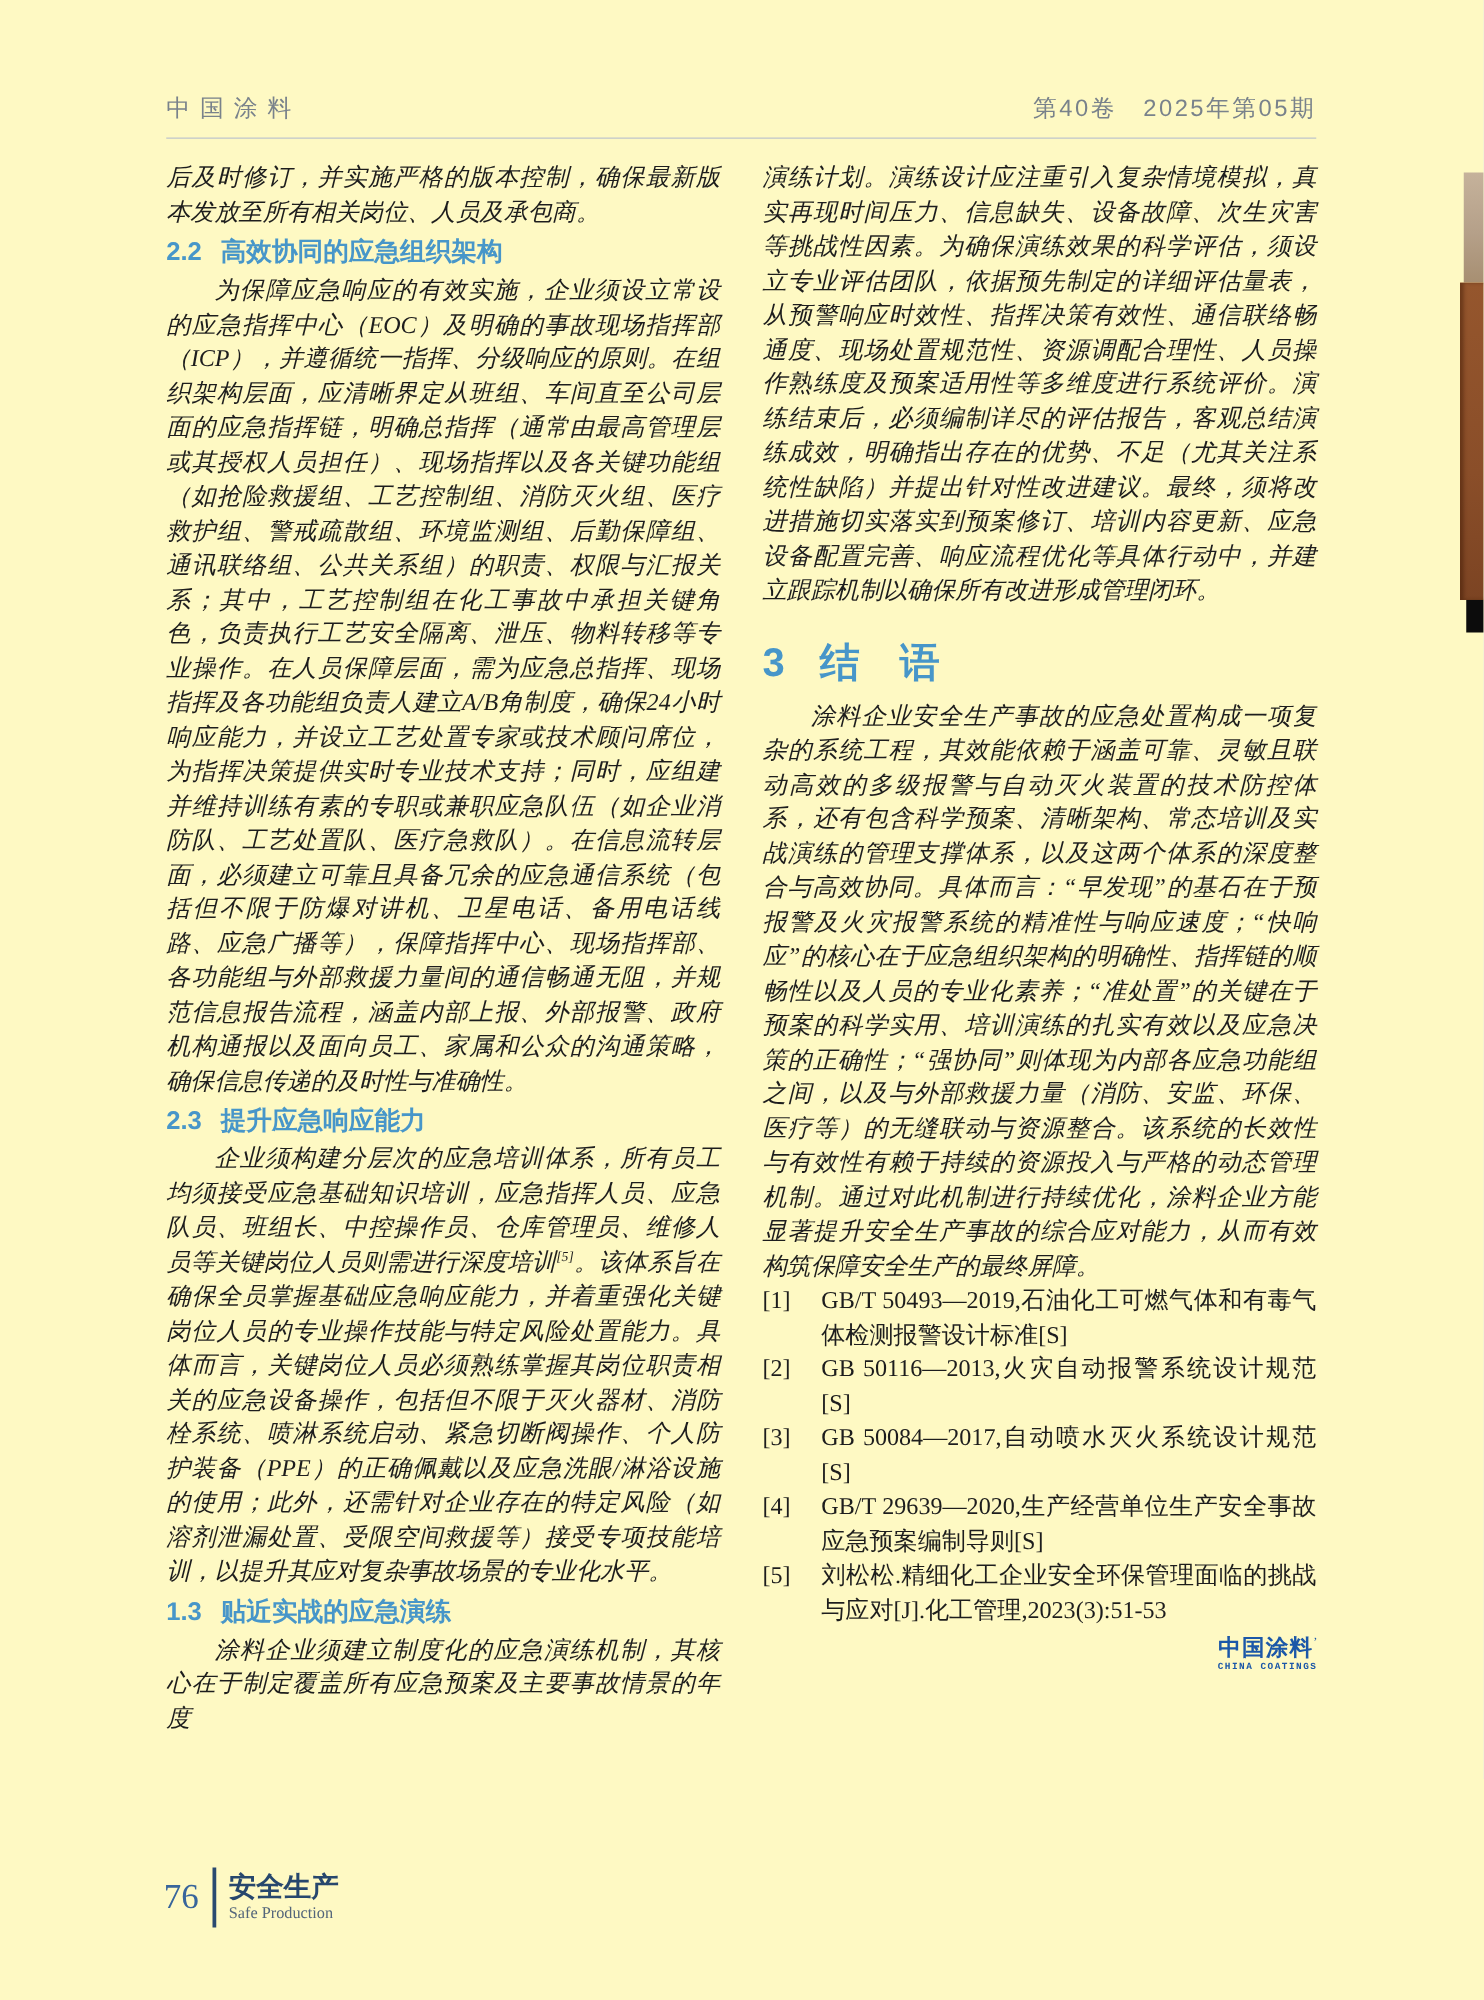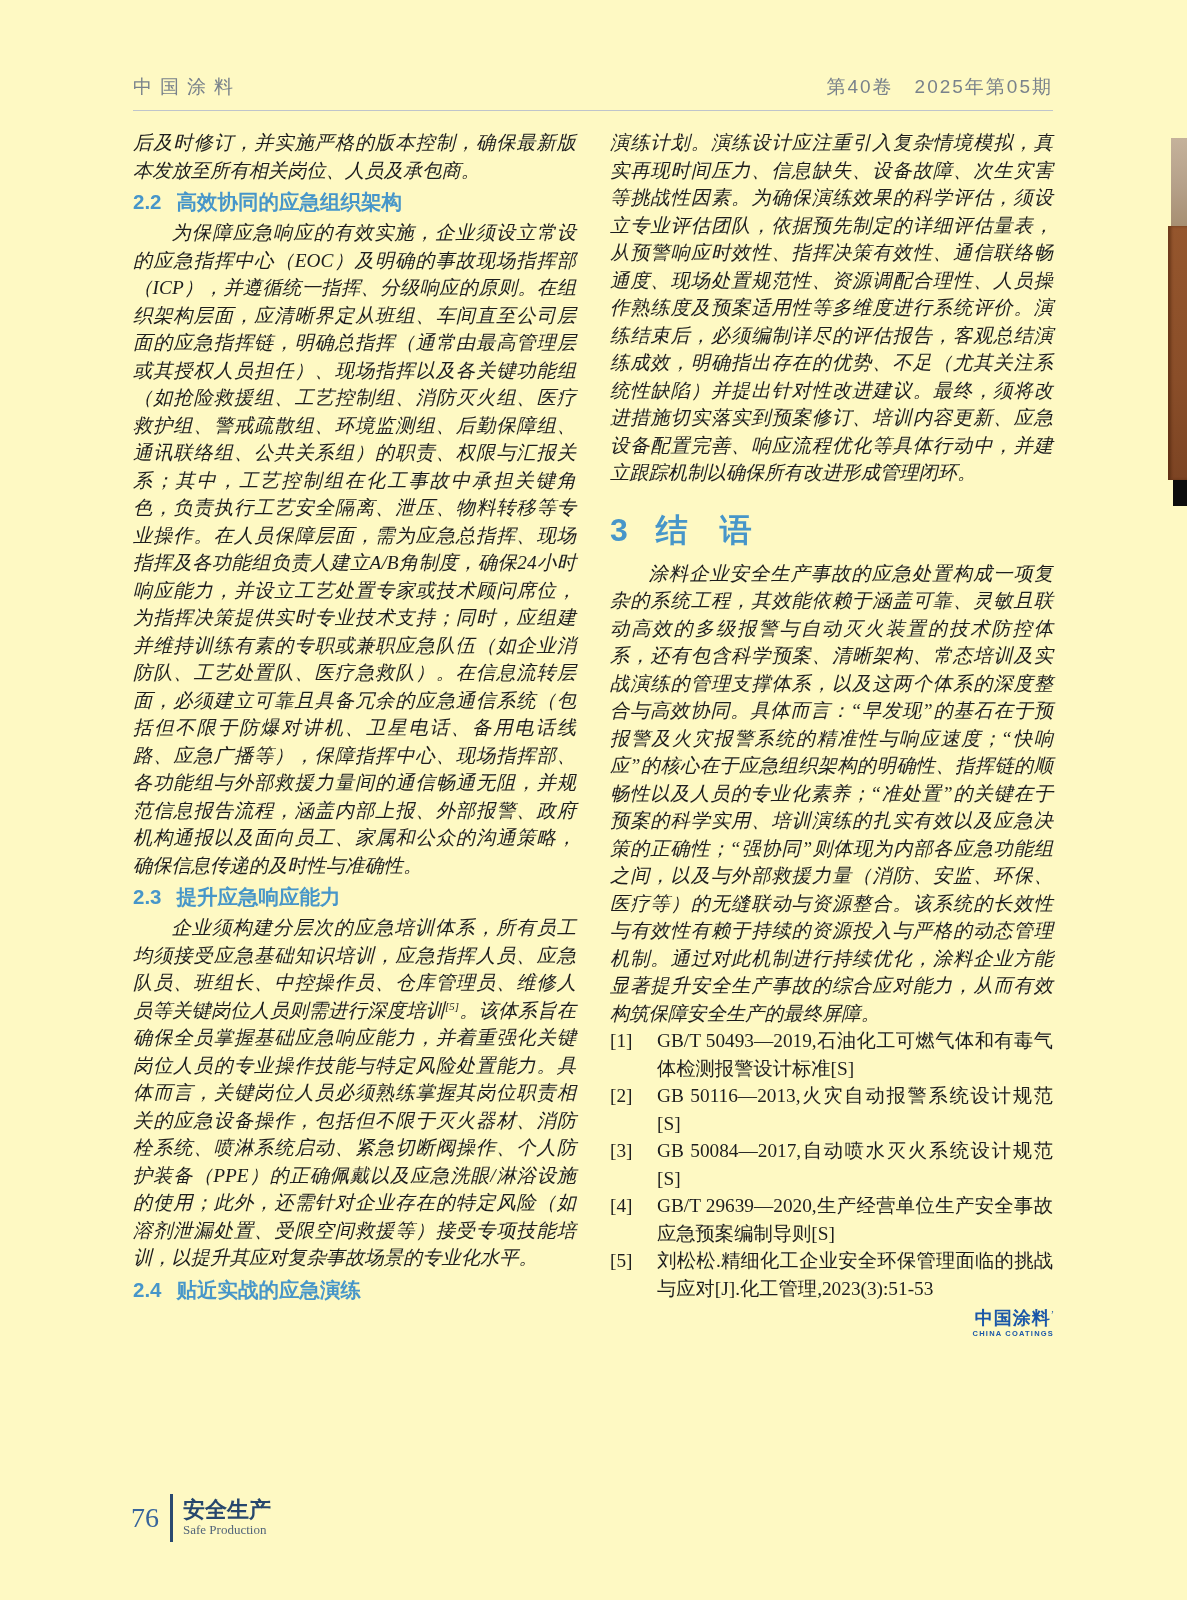--- a/index.html
+++ b/index.html
@@ -54,21 +54,21 @@
   .ref-item { padding-left:47px; text-indent:-47px; text-align:justify; }
   .ref-label { display:inline-block; width:47px; text-indent:0; }
   
   .logo {
     position:absolute; left:930px; top:1309px; width:124px;
     text-align:right; color:#1b57a8; line-height:1.1;
   }
   .logo-cn { font-family:"Liberation Sans", sans-serif; font-weight:bold;
              font-size:18px; letter-spacing:1px; }
   .logo-tm { font-size:10px; vertical-align:top; }
-  .logo-en { font-family:Liberation Sans, sans-serif; font-weight:bold;
+  .logo-en { font-family:Liberation Mono, monospace; font-weight:bold;
              font-size:7.5px; letter-spacing:1.2px; margin-top:1px;padding-left:13px; }
   
   .footer {
     position:absolute; left:131px; top:1494px;
     display:flex; align-items:center;
   }
   .page-number { font-family:"Liberation Serif", serif; font-size:28px;
                  color:#38659b; margin-right:11px; }
   .footer-bar { width:3px; height:48px; background:#2a4a70; margin-right:10px; }
   .footer-cn { font-family:"Liberation Sans", sans-serif; font-weight:bold;
@@ -108,22 +108,23 @@
       <span class="sec-num">2.2</span><span>高效协同的应急组织架构</span>
     </h2>
     <p class="body-p indent">为保障应急响应的有效实施，企业须设立常设的应急指挥中心（EOC）及明确的事故现场指挥部（ICP），并遵循统一指挥、分级响应的原则。在组织架构层面，应清晰界定从班组、车间直至公司层面的应急指挥链，明确总指挥（通常由最高管理层或其授权人员担任）、现场指挥以及各关键功能组（如抢险救援组、工艺控制组、消防灭火组、医疗救护组、警戒疏散组、环境监测组、后勤保障组、通讯联络组、公共关系组）的职责、权限与汇报关系；其中，工艺控制组在化工事故中承担关键角色，负责执行工艺安全隔离、泄压、物料转移等专业操作。在人员保障层面，需为应急总指挥、现场指挥及各功能组负责人建立A/B角制度，确保24小时响应能力，并设立工艺处置专家或技术顾问席位，为指挥决策提供实时专业技术支持；同时，应组建并维持训练有素的专职或兼职应急队伍（如企业消防队、工艺处置队、医疗急救队）。在信息流转层面，必须建立可靠且具备冗余的应急通信系统（包括但不限于防爆对讲机、卫星电话、备用电话线路、应急广播等），保障指挥中心、现场指挥部、各功能组与外部救援力量间的通信畅通无阻，并规范信息报告流程，涵盖内部上报、外部报警、政府机构通报以及面向员工、家属和公众的沟通策略，确保信息传递的及时性与准确性。</p>
 
     <h2 class="sub">
       <span class="sec-num">2.3</span><span>提升应急响应能力</span>
     </h2>
     <p class="body-p indent"><span>企业须构建分层次的应急培训体系，所有员工均须接受应急基础知识培训，应急指挥人员、应急队员、班组长、中控操作员、仓库管理员、维修人员等关键岗位人员则需进行深度培训</span><sup class="fn">[5]</sup><span>。该体系旨在确保全员掌握基础应急响应能力，并着重强化关键岗位人员的专业操作技能与特定风险处置能力。具体而言，关键岗位人员必须熟练掌握其岗位职责相关的应急设备操作，包括但不限于灭火器材、消防栓系统、喷淋系统启动、紧急切断阀操作、个人防护装备（PPE）的正确佩戴以及应急洗眼/淋浴设施的使用；此外，还需针对企业存在的特定风险（如溶剂泄漏处置、受限空间救援等）接受专项技能培训，以提升其应对复杂事故场景的专业化水平。</span></p>
 
     <h2 class="sub">
-      <span class="sec-num">2.4</span><span>贴近实战的应急演练</span>
+      <span class="sec-num">1.3</span><span>贴近实战的应急演练</span>
     </h2>
+    <p class="body-p indent">涂料企业须建立制度化的应急演练机制，其核心在于制定覆盖所有应急预案及主要事故情景的年度</p>
   </div>
 
   <div class="col col-right">
     <p class="body-p">演练计划。演练设计应注重引入复杂情境模拟，真实再现时间压力、信息缺失、设备故障、次生灾害等挑战性因素。为确保演练效果的科学评估，须设立专业评估团队，依据预先制定的详细评估量表，从预警响应时效性、指挥决策有效性、通信联络畅通度、现场处置规范性、资源调配合理性、人员操作熟练度及预案适用性等多维度进行系统评价。演练结束后，必须编制详尽的评估报告，客观总结演练成效，明确指出存在的优势、不足（尤其关注系统性缺陷）并提出针对性改进建议。最终，须将改进措施切实落实到预案修订、培训内容更新、应急设备配置完善、响应流程优化等具体行动中，并建立跟踪机制以确保所有改进形成管理闭环。</p>
 
     <h1 class="concl">
       <span class="sec-num">3</span><span>结　语</span>
     </h1>
     <p class="body-p indent">涂料企业安全生产事故的应急处置构成一项复杂的系统工程，其效能依赖于涵盖可靠、灵敏且联动高效的多级报警与自动灭火装置的技术防控体系，还有包含科学预案、清晰架构、常态培训及实战演练的管理支撑体系，以及这两个体系的深度整合与高效协同。具体而言：“早发现”的基石在于预报警及火灾报警系统的精准性与响应速度；“快响应”的核心在于应急组织架构的明确性、指挥链的顺畅性以及人员的专业化素养；“准处置”的关键在于预案的科学实用、培训演练的扎实有效以及应急决策的正确性；“强协同”则体现为内部各应急功能组之间，以及与外部救援力量（消防、安监、环保、医疗等）的无缝联动与资源整合。该系统的长效性与有效性有赖于持续的资源投入与严格的动态管理机制。通过对此机制进行持续优化，涂料企业方能显著提升安全生产事故的综合应对能力，从而有效构筑保障安全生产的最终屏障。</p>
 

